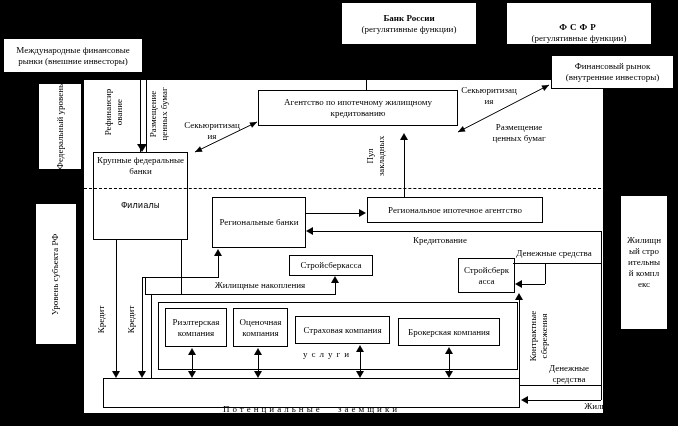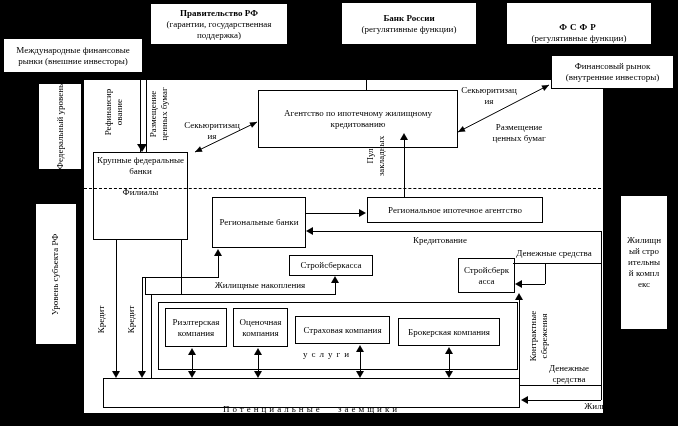--- a/index.html
+++ b/index.html
@@ -29,24 +29,20 @@
 </head>
 <body>
 
 <div id="stage">
 
   <div class="canvas" style="left:84px;top:80px;width:519px;height:333px;"></div>
 
   <div class="bx" style="left:3px;top:38px;width:140px;height:35px;">
     <div>Международные финансовые рынки (внешние инвесторы)</div>
   </div>
-  <div class="bx" style="left:150px;top:3px;width:138px;height:42px;">
-    <div class="t">Правительство РФ</div>
-    <div>(гарантии, государственная поддержка)</div>
-  </div>
   <div class="bx" style="left:341px;top:2px;width:136px;height:43px;">
     <div class="t">Банк России</div>
     <div>(регулятивные функции)</div>
   </div>
   <div class="bx" style="left:506px;top:2px;width:146px;height:43px;justify-content:flex-end;">
     <div class="t" style="letter-spacing:3px;">ФСФР</div>
     <div>(регулятивные функции)</div>
   </div>
   <div class="bx" style="left:551px;top:55px;width:123px;height:34px;">
     <div>Финансовый рынок (внутренние инвесторы)</div>
@@ -54,23 +50,23 @@
 
   <div class="bx" style="left:38px;top:83px;width:44px;height:87px;">
     <div class="rotw" style="width:86px;">Федеральный уровень</div>
   </div>
   <div class="bx" style="left:35px;top:203px;width:42px;height:142px;">
     <div class="rot">Уровень субъекта РФ</div>
   </div>
 
   <div class="bx" style="left:93px;top:152px;width:95px;height:88px;justify-content:flex-start;padding-top:2px;">
     <div>Крупные федеральные банки</div>
-    <div style="margin-top:10px;">Филиалы</div>
-  </div>
-  <div class="bx" style="left:258px;top:90px;width:200px;height:58px;">
+    <div style="margin-top:24px;font-family:Liberation Mono, monospace;">Филиалы</div>
+  </div>
+  <div class="bx" style="left:258px;top:90px;width:200px;height:36px;">
     <div>Агентство по ипотечному жилищному кредитованию</div>
   </div>
   <div class="bx" style="left:212px;top:197px;width:94px;height:51px;">
     <div>Региональные банки</div>
   </div>
   <div class="bx" style="left:367px;top:197px;width:176px;height:26px;">
     <div>Региональное ипотечное агентство</div>
   </div>
   <div class="bx" style="left:289px;top:255px;width:84px;height:21px;">
     <div>Стройсберкасса</div>

